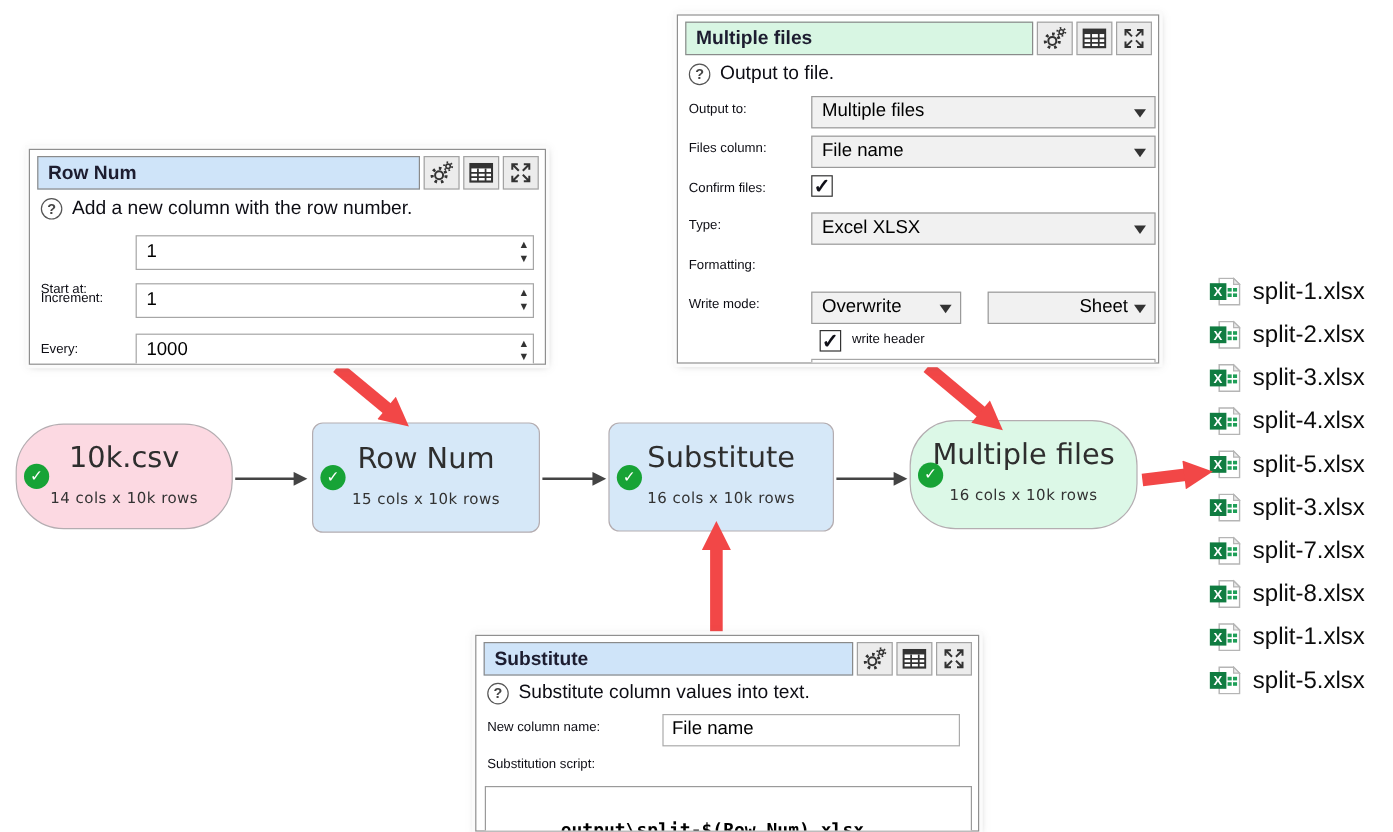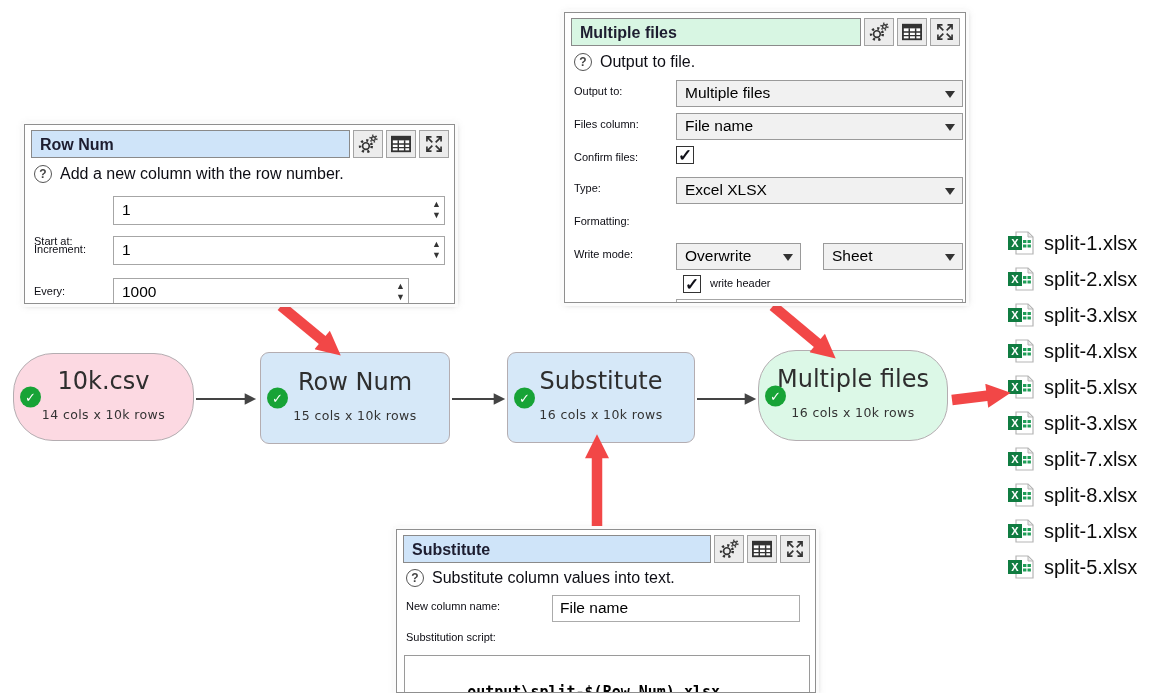--- a/index.html
+++ b/index.html
@@ -198,21 +198,21 @@
     <div class="fld-label" style="left:9px;top:118px;">Increment:</div>
     <div class="spin-input" style="left:88px;top:111px;width:332px;">
       <span>1</span>
       <span class="spinner">
           <span>▲</span>
           <span>▼</span>
         </span>
     </div>
 
     <div class="fld-label" style="left:9px;top:160px;">Every:</div>
-    <div class="spin-input" style="left:88px;top:153px;width:296px;">
+    <div class="spin-input" style="left:88px;top:153px;width:332px;">
       <span>1000</span>
       <span class="spinner">
           <span>▲</span>
           <span>▼</span>
         </span>
     </div>
   </div>
 
   <div class="panel" style="left:564px;top:12px;width:402px;height:291px;">
     <div class="titlebar">
@@ -273,21 +273,21 @@
       <span class="dd-caret"></span>
     </div>
 
     <div class="fld-label" style="left:9px;top:202px;">Formatting:</div>
 
     <div class="fld-label" style="left:9px;top:235px;">Write mode:</div>
     <div class="dropdown" style="left:111px;top:230px;width:125px;">
       <span>Overwrite</span>
       <span class="dd-caret"></span>
     </div>
-    <div class="dropdown" style="left:258px;top:230px;width:140px;">
+    <div class="dropdown" style="left:258px;top:230px;width:140px;text-align:right;">
       <span>Sheet</span>
       <span class="dd-caret"></span>
     </div>
 
     <div class="checkbox" style="left:118px;top:262px;">
         <span>✓</span>
       </div>
     <div class="fld-label" style="left:145px;top:264px;">write header</div>
 
     <div class="partial-box" style="left:111px;top:286px;width:287px;height:30px;"></div>

